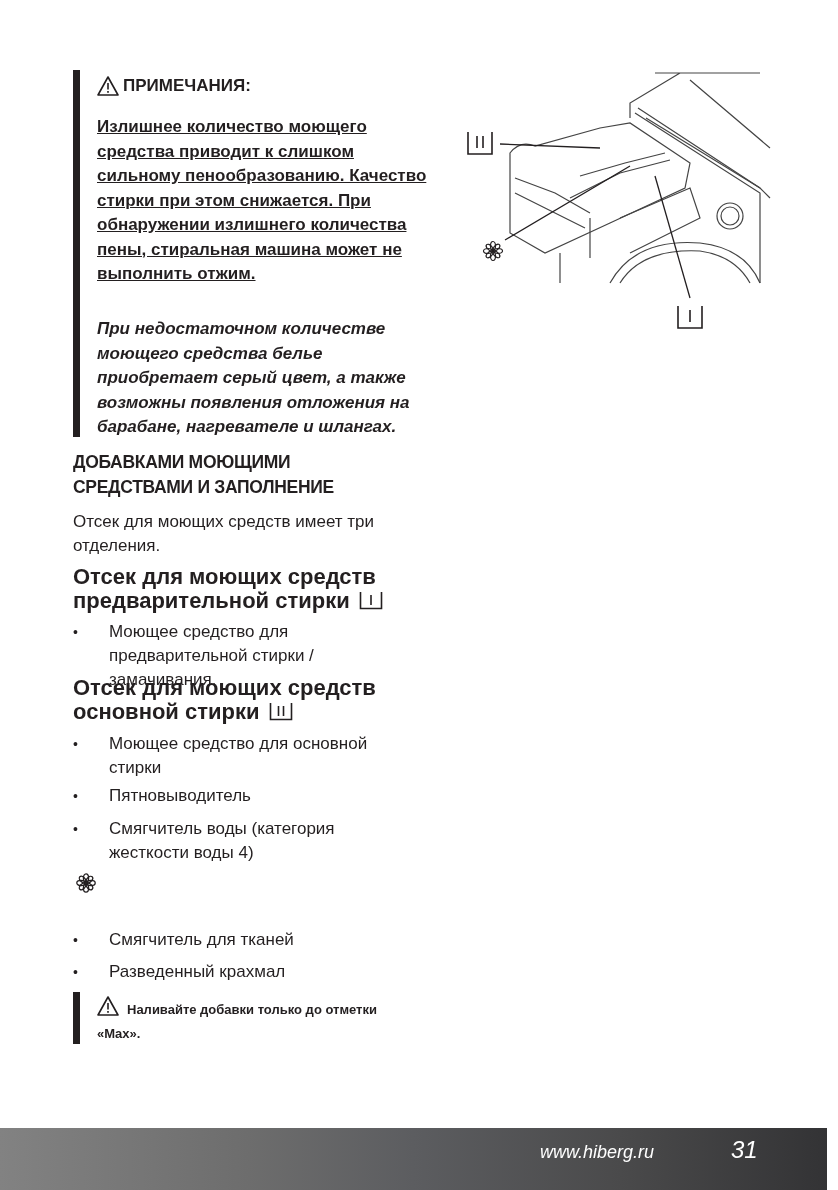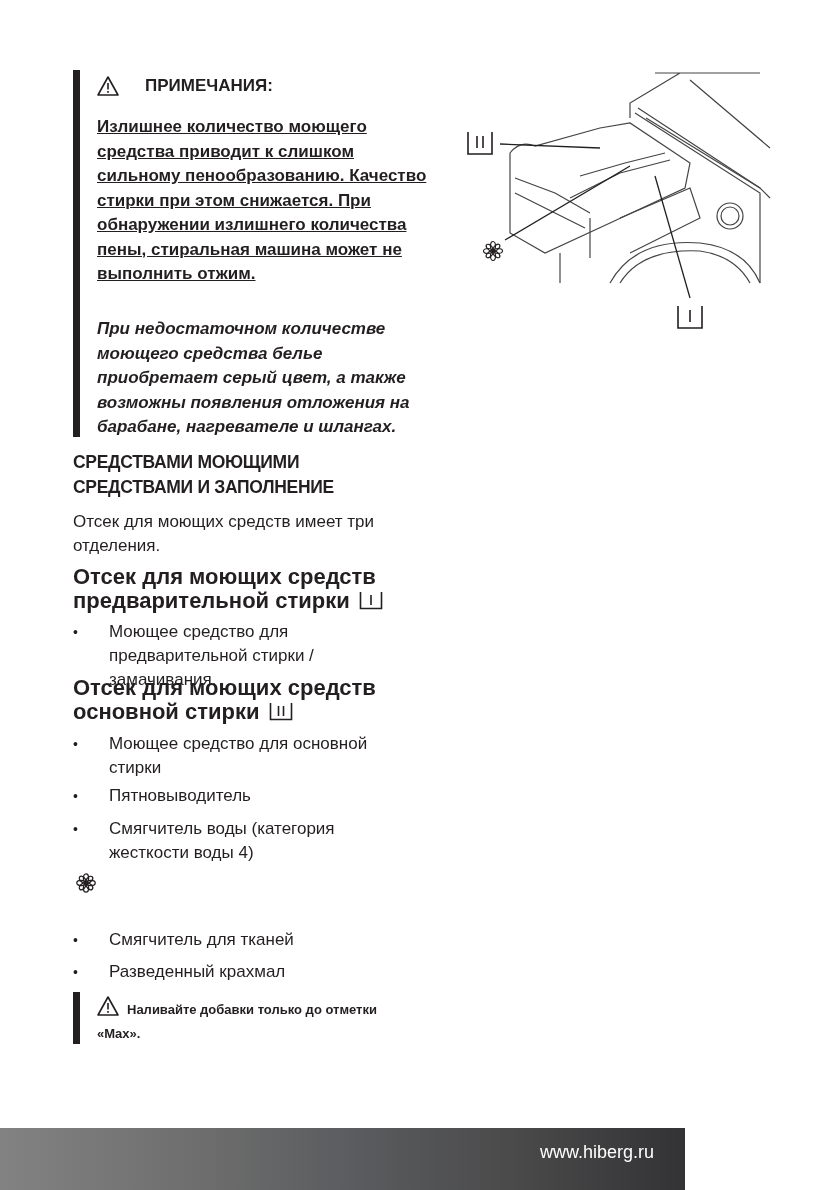--- a/index.html
+++ b/index.html
@@ -1,49 +1,49 @@
 <!DOCTYPE html>
 <html><head>
 <meta charset="utf-8">
 <style>
   html, body { margin:0; padding:0; }
   body { width:838px; height:1190px; background:#ffffff; position:relative; overflow:hidden;
          font-family:"Liberation Sans", sans-serif; color:#231f20; }
   .note-bar { position:absolute; background:#231f20; width:7px; }
-  .note-title { position:absolute; left:97px; top:76px; font-size:17px; font-weight:bold; display:flex; align-items:center; gap:26px; }
+  .note-title { position:absolute; left:97px; top:76px; font-size:17px; font-weight:bold; display:flex; align-items:center; gap:4px; }
   .note-p { position:absolute; left:97px; width:330px; font-size:17px; font-weight:bold; line-height:24.5px; margin:0; }
   .h2 { position:absolute; left:73px; top:450px; font-size:17.5px; font-weight:bold; line-height:25px; letter-spacing:-0.3px; margin:0; }
   .p { position:absolute; left:73px; width:350px; font-size:17px; line-height:24px; margin:0; }
   .sub { position:absolute; left:73px; width:350px; font-size:22px; font-weight:bold; line-height:24px; margin:0; }
   .bullet { position:absolute; left:73px; width:360px; font-size:17px; line-height:24px; display:flex; }
   .bullet .dot { width:36px; flex:none; font-size:14px; }
   .tray { display:inline-block; vertical-align:-2px; margin-left:3px; }
-  .footer { position:absolute; left:0; top:1128px; width:685px; height:62px;
-            background:linear-gradient(90deg,#828282 0%,#6d6d6d 30%,#5c5d60 50%,#4a4a4b 75%,#333335 100%); }
+  .footer { position:absolute; left:0; top:1128px; width:827px; height:62px;
+            background:linear-gradient(90deg,#828282 0%,#6d6d6d 30%,#5c5d60 50%,#4a4a4b 75%,#333335 100%);font-style:italic; }
   .footer-url { position:absolute; left:540px; top:14px; color:#ffffff; font-size:18px; }
   .footer-page { position:absolute; left:731px; top:8px; color:#ffffff; font-size:24px; }
   .figure { position:absolute; left:460px; top:68px; width:320px; height:270px; }
 </style>
 </head>
 <body>
 
 <div class="note-bar" style="left:73px; top:70px; height:367px;"></div>
 <div class="note-title">
   <svg width="22" height="20" viewBox="0 0 22 20">
     <path d="M11 1 L21 19 L1 19 Z" fill="none" stroke="#231f20" stroke-width="1.6" stroke-linejoin="round"></path>
     <rect x="10.2" y="7" width="1.6" height="6.5" fill="#231f20"></rect>
     <rect x="10.2" y="15" width="1.6" height="1.8" fill="#231f20"></rect>
   </svg>
   <span>ПРИМЕЧАНИЯ:</span>
 </div>
 <p class="note-p" style="top:115px;text-decoration:underline;">Излишнее количество моющего средства приводит к слишком сильному пенообразованию. Качество стирки при этом снижается. При обнаружении излишнего количества пены, стиральная машина может не выполнить отжим.</p>
 <p class="note-p" style="top:317px;font-style:italic;">При недостаточном количестве моющего средства белье приобретает серый цвет, а также возможны появления отложения на барабане, нагревателе и шлангах.</p>
 
 <div class="h2">
-  <div>СРЕДСТВАМИ МОЮЩИМИ</div>
+  <div>ДОБАВКАМИ МОЮЩИМИ</div>
   <div>СРЕДСТВАМИ И ЗАПОЛНЕНИЕ</div>
 </div>
 <p class="p" style="top:510px; width:330px;">Отсек для моющих средств имеет три отделения.</p>
 
 <div class="sub" style="top:565px; width:330px;">
   <span>Отсек для моющих средств предварительной стирки</span>
   <svg class="tray" width="24" height="18" viewBox="0 0 24 18">
     <path d="M1.5 0 V16.5 H22.5 V0" fill="none" stroke="#231f20" stroke-width="1.6"></path>
     <line x1="12" y1="3" x2="12" y2="13" stroke="#231f20" stroke-width="1.6"></line>
   </svg>

